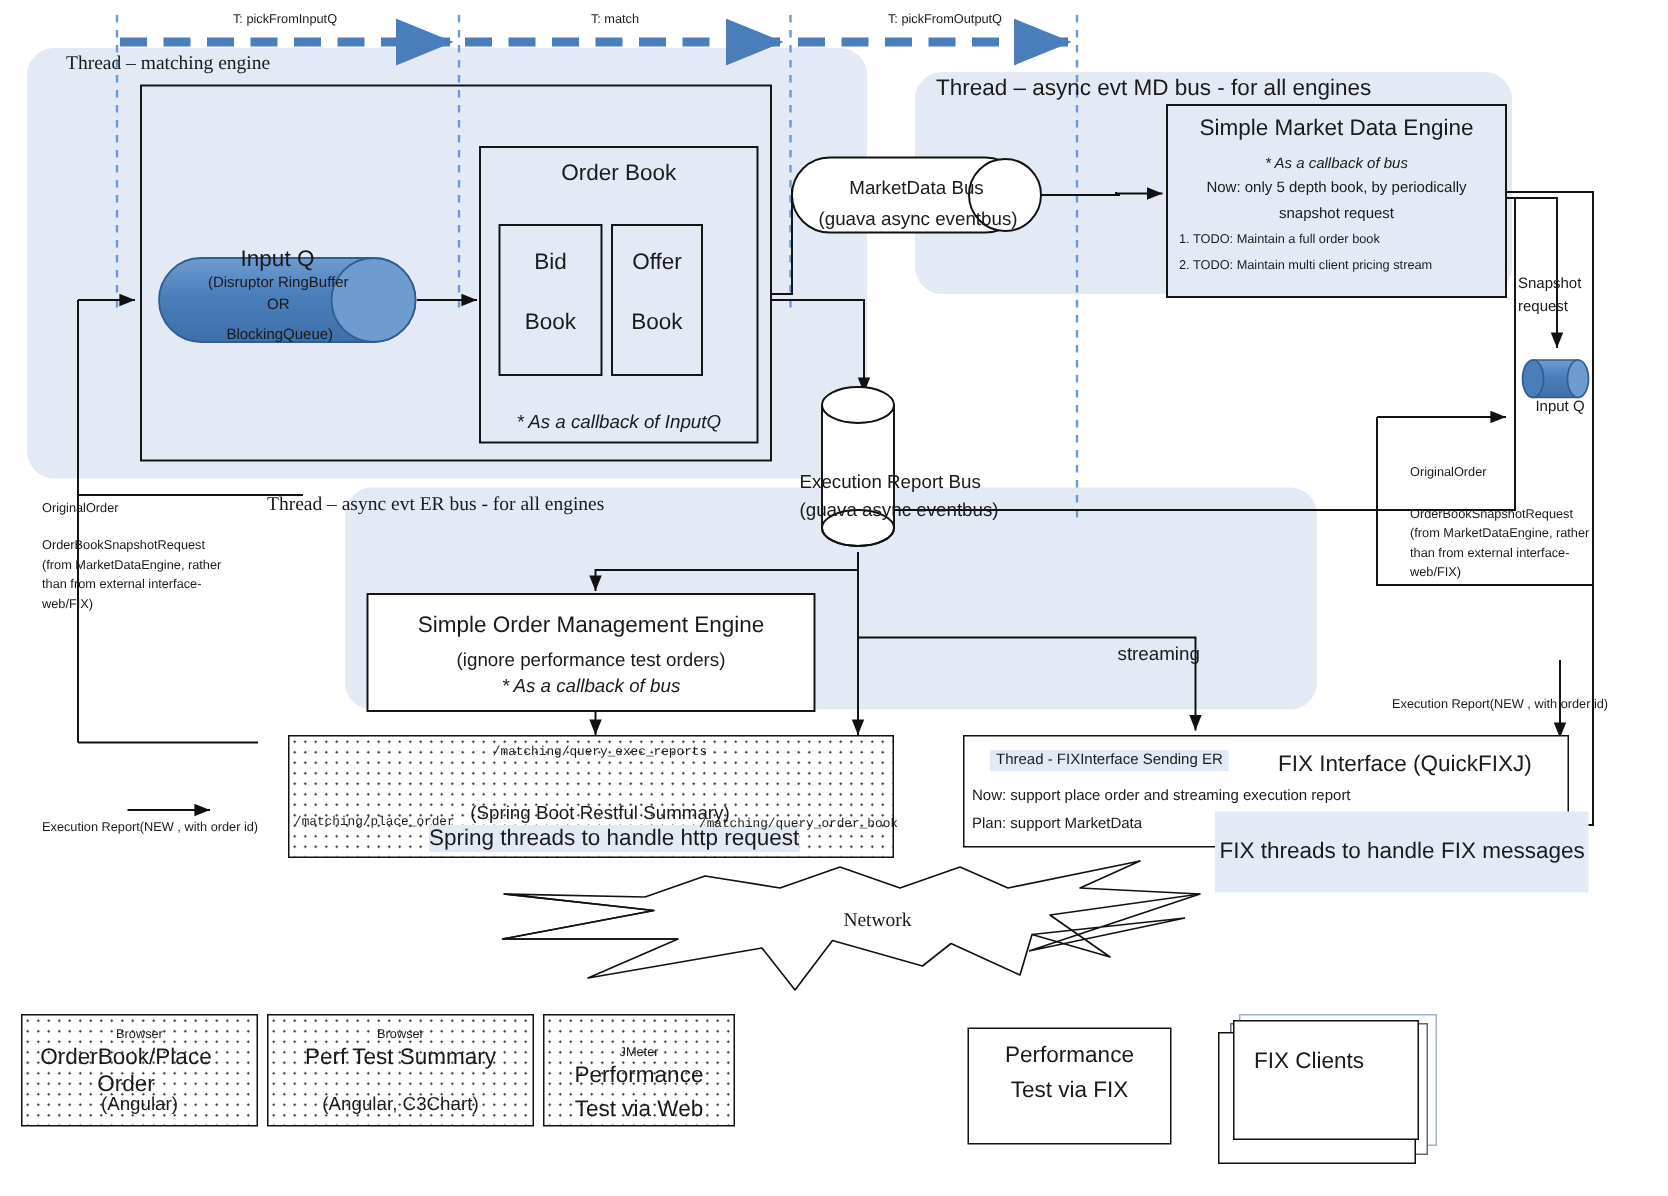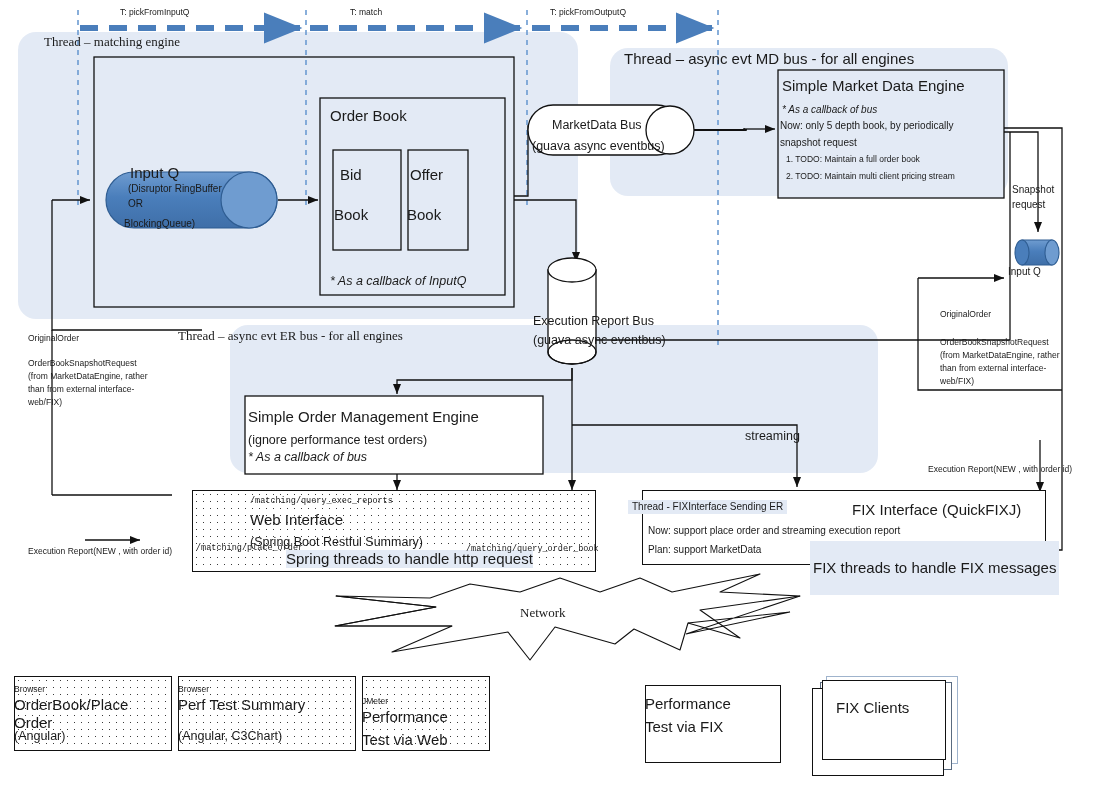--- a/index.html
+++ b/index.html
@@ -8,21 +8,21 @@
   .abs{position:absolute;}
   .panel{background:#e3eaf5;border-radius:18px;}
   .box{background:transparent;border:1.3px solid #111;box-sizing:border-box;}
   .dotted{
      background-color:#ffffff;
      background-image:radial-gradient(#3a3a3a 0.7px, transparent 0.8px);
      background-size:7px 7px;
      border:1.3px solid #111;box-sizing:border-box;
   }
   .txt{position:absolute;line-height:1.22;}
-  .ctr{text-align:left;}
+  .ctr{text-align:center;}
   .ital{font-style:italic;}
   .hl{background:#e3eaf5;}
   svg{position:absolute;left:0;top:0;overflow:visible;}
   .tiny{font-size:8.5px;}
   .sm{font-size:10px;}
   .md{font-size:12.5px;}
   .lg{font-size:15px;}
   .xl{font-size:13px;font-family:Liberation Serif, serif;}
   .mono{font-family:"Liberation Mono", monospace;}
 </style>
@@ -170,28 +170,27 @@
   <div class="txt md" style="left:533px;top:333px;">(guava async eventbus)</div>
 
   <div class="txt lg ctr" style="left:248px;top:408px;width:292px;">Simple Order Management Engine</div>
   <div class="txt md ctr" style="left:248px;top:433px;width:292px;">(ignore performance test orders)</div>
   <div class="txt md ctr ital" style="left:248px;top:450px;width:292px;">* As a callback of bus</div>
 
   <div class="txt md" style="left:745px;top:429px;">streaming</div>
 
   <div class="abs dotted" style="left:192px;top:490px;width:404px;height:82px;"></div>
   <div class="txt mono tiny ctr" style="left:250px;top:496px;width:300px;">/matching/query_exec_reports</div>
-  <div class="txt lg ctr" style="left:250px;top:511px;width:300px;">Web Interface</div>
   <div class="txt md ctr" style="left:250px;top:535px;width:300px;">(Spring Boot Restful Summary)</div>
   <div class="txt lg hl" style="left:286px;top:550px;">Spring threads to handle http request</div>
   <div class="txt mono tiny" style="left:196px;top:543px;">/matching/place_order</div>
   <div class="txt mono tiny" style="left:466px;top:544px;">/matching/query_order_book</div>
 
   <div class="abs box" style="left:642px;top:490px;width:404px;height:75px;background:#fff;"></div>
-  <div class="txt sm hl" style="left:628px;top:500px;padding:1px 4px;">Thread - FIXInterface Sending ER</div>
+  <div class="txt sm hl" style="left:660px;top:500px;padding:1px 4px;">Thread - FIXInterface Sending ER</div>
   <div class="txt lg" style="left:852px;top:501px;">FIX Interface (QuickFIXJ)</div>
   <div class="txt sm" style="left:648px;top:525px;">Now: support  place order and streaming execution  report</div>
   <div class="txt sm" style="left:648px;top:544px;">Plan: support  MarketData</div>
   <div class="txt lg hl" style="left:810px;top:541px;padding:18px 3px;">FIX threads to handle FIX messages</div>
 
   <div class="txt tiny" style="left:28px;top:333px;">OriginalOrder</div>
   <div class="txt tiny" style="left:28px;top:358px;">OrderBookSnapshotRequest</div>
   <div class="txt tiny" style="left:28px;top:371px;">(from MarketDataEngine, rather</div>
   <div class="txt tiny" style="left:28px;top:384px;">than  from external interface-</div>
   <div class="txt tiny" style="left:28px;top:397px;">web/FIX)</div>

